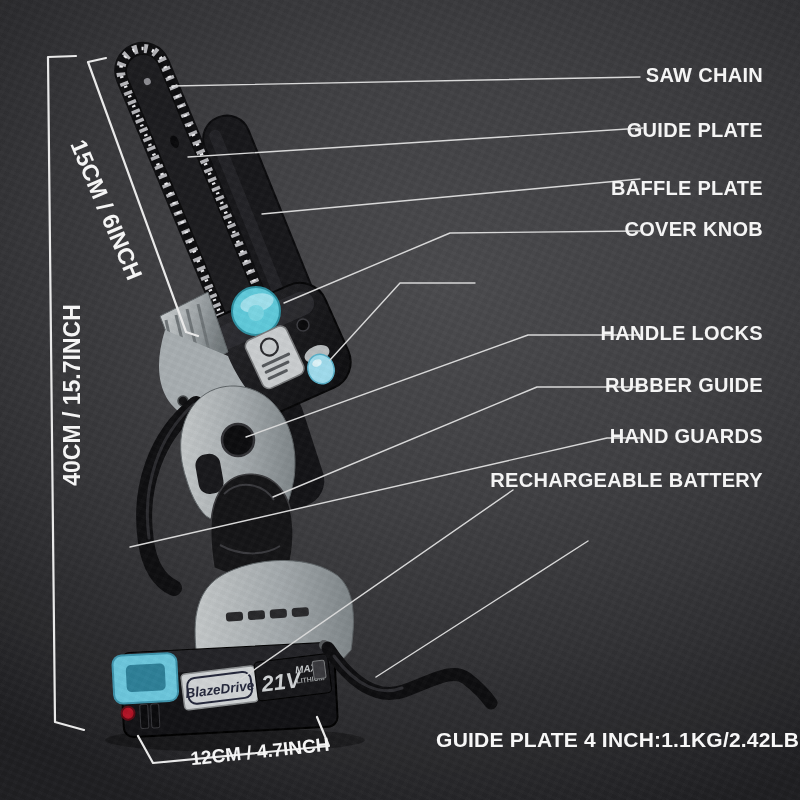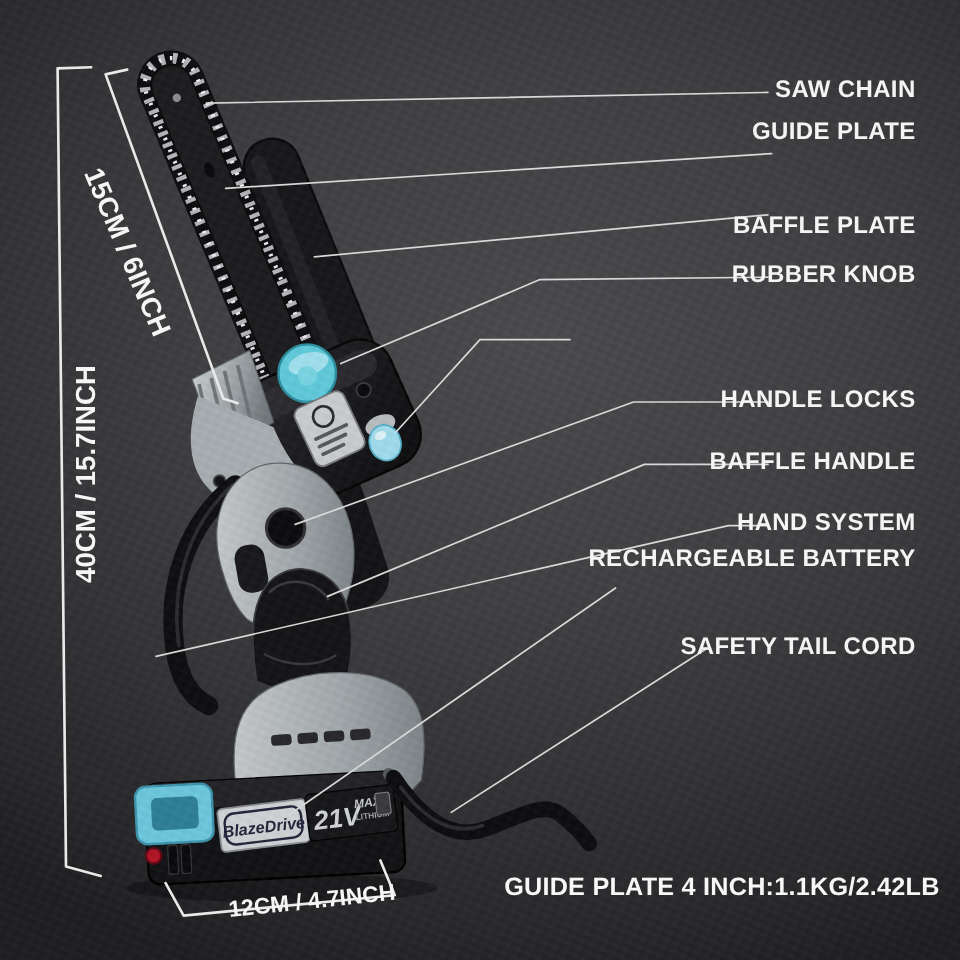--- a/index.html
+++ b/index.html
@@ -21,21 +21,21 @@
     position:absolute;right:37px;color:#f4f4f4;font-weight:700;font-size:20px;
     letter-spacing:.3px;white-space:nowrap;text-align:center;z-index:5;
   }
   .dim-label{
     position:absolute;color:#f5f5f5;font-weight:700;white-space:nowrap;z-index:5;
   }
   .dim-height{left:72px;top:395px;font-size:23px;transform:translate(-50%,-50%) rotate(-90deg);}
   .dim-bar{left:106px;top:210px;font-size:23px;transform:translate(-50%,-50%) rotate(67deg);}
   .dim-width{left:260px;top:752px;font-size:19px;transform:translate(-50%,-50%) rotate(-6deg);}
   .spec-line{
-    position:absolute;right:17px;color:#f7f7f7;font-weight:700;font-size:21px;
+    position:absolute;right:1px;color:#f7f7f7;font-weight:700;font-size:21px;
     letter-spacing:.2px;white-space:nowrap;z-index:5;margin-left:36px;
   }
 </style>
 </head>
 <body>
 
 <div class="stage">
 
   <svg width="800" height="800" viewBox="0 0 800 800">
     <defs>
@@ -178,28 +178,27 @@
       <polyline points="475,283 400,283 330,360"></polyline>
       <polyline points="640,335 528,335 246,437"></polyline>
       <polyline points="640,387 537,387 273,497"></polyline>
       <polyline points="640,438 607,438 130,547"></polyline>
       <polyline points="513,490 241,679"></polyline>
       <polyline points="588,541 376,677"></polyline>
     </g>
   </svg>
 
   <div class="part-label" style="top:64px">SAW CHAIN</div>
-  <div class="part-label" style="top:99px">GUIDE PLATE</div>
+  <div class="part-label" style="top:119px">GUIDE PLATE</div>
   <div class="part-label" style="top:177px">BAFFLE PLATE</div>
-  <div class="part-label" style="top:218px">RUBBER KNOB</div>
+  <div class="part-label" style="top:218px">COVER KNOB</div>
   <div class="part-label" style="top:322px">HANDLE LOCKS</div>
-  <div class="part-label" style="top:374px">BAFFLE HANDLE</div>
-  <div class="part-label" style="top:425px">HAND SYSTEM</div>
-  <div class="part-label" style="top:455px">RECHARGEABLE BATTERY</div>
-  <div class="part-label" style="top:528px">SAFETY TAIL CORD</div>
+  <div class="part-label" style="top:374px">RUBBER GUIDE</div>
+  <div class="part-label" style="top:425px">HAND GUARDS</div>
+  <div class="part-label" style="top:469px">RECHARGEABLE BATTERY</div>
 
   <div class="dim-label dim-height">40CM / 15.7INCH</div>
   <div class="dim-label dim-bar">15CM / 6INCH</div>
   <div class="dim-label dim-width">12CM / 4.7INCH</div>
 
   <div class="spec-line" style="top:728px">GUIDE PLATE 4 INCH:1.1KG/2.42LB</div>
 
 </div>
 
 </body></html>

